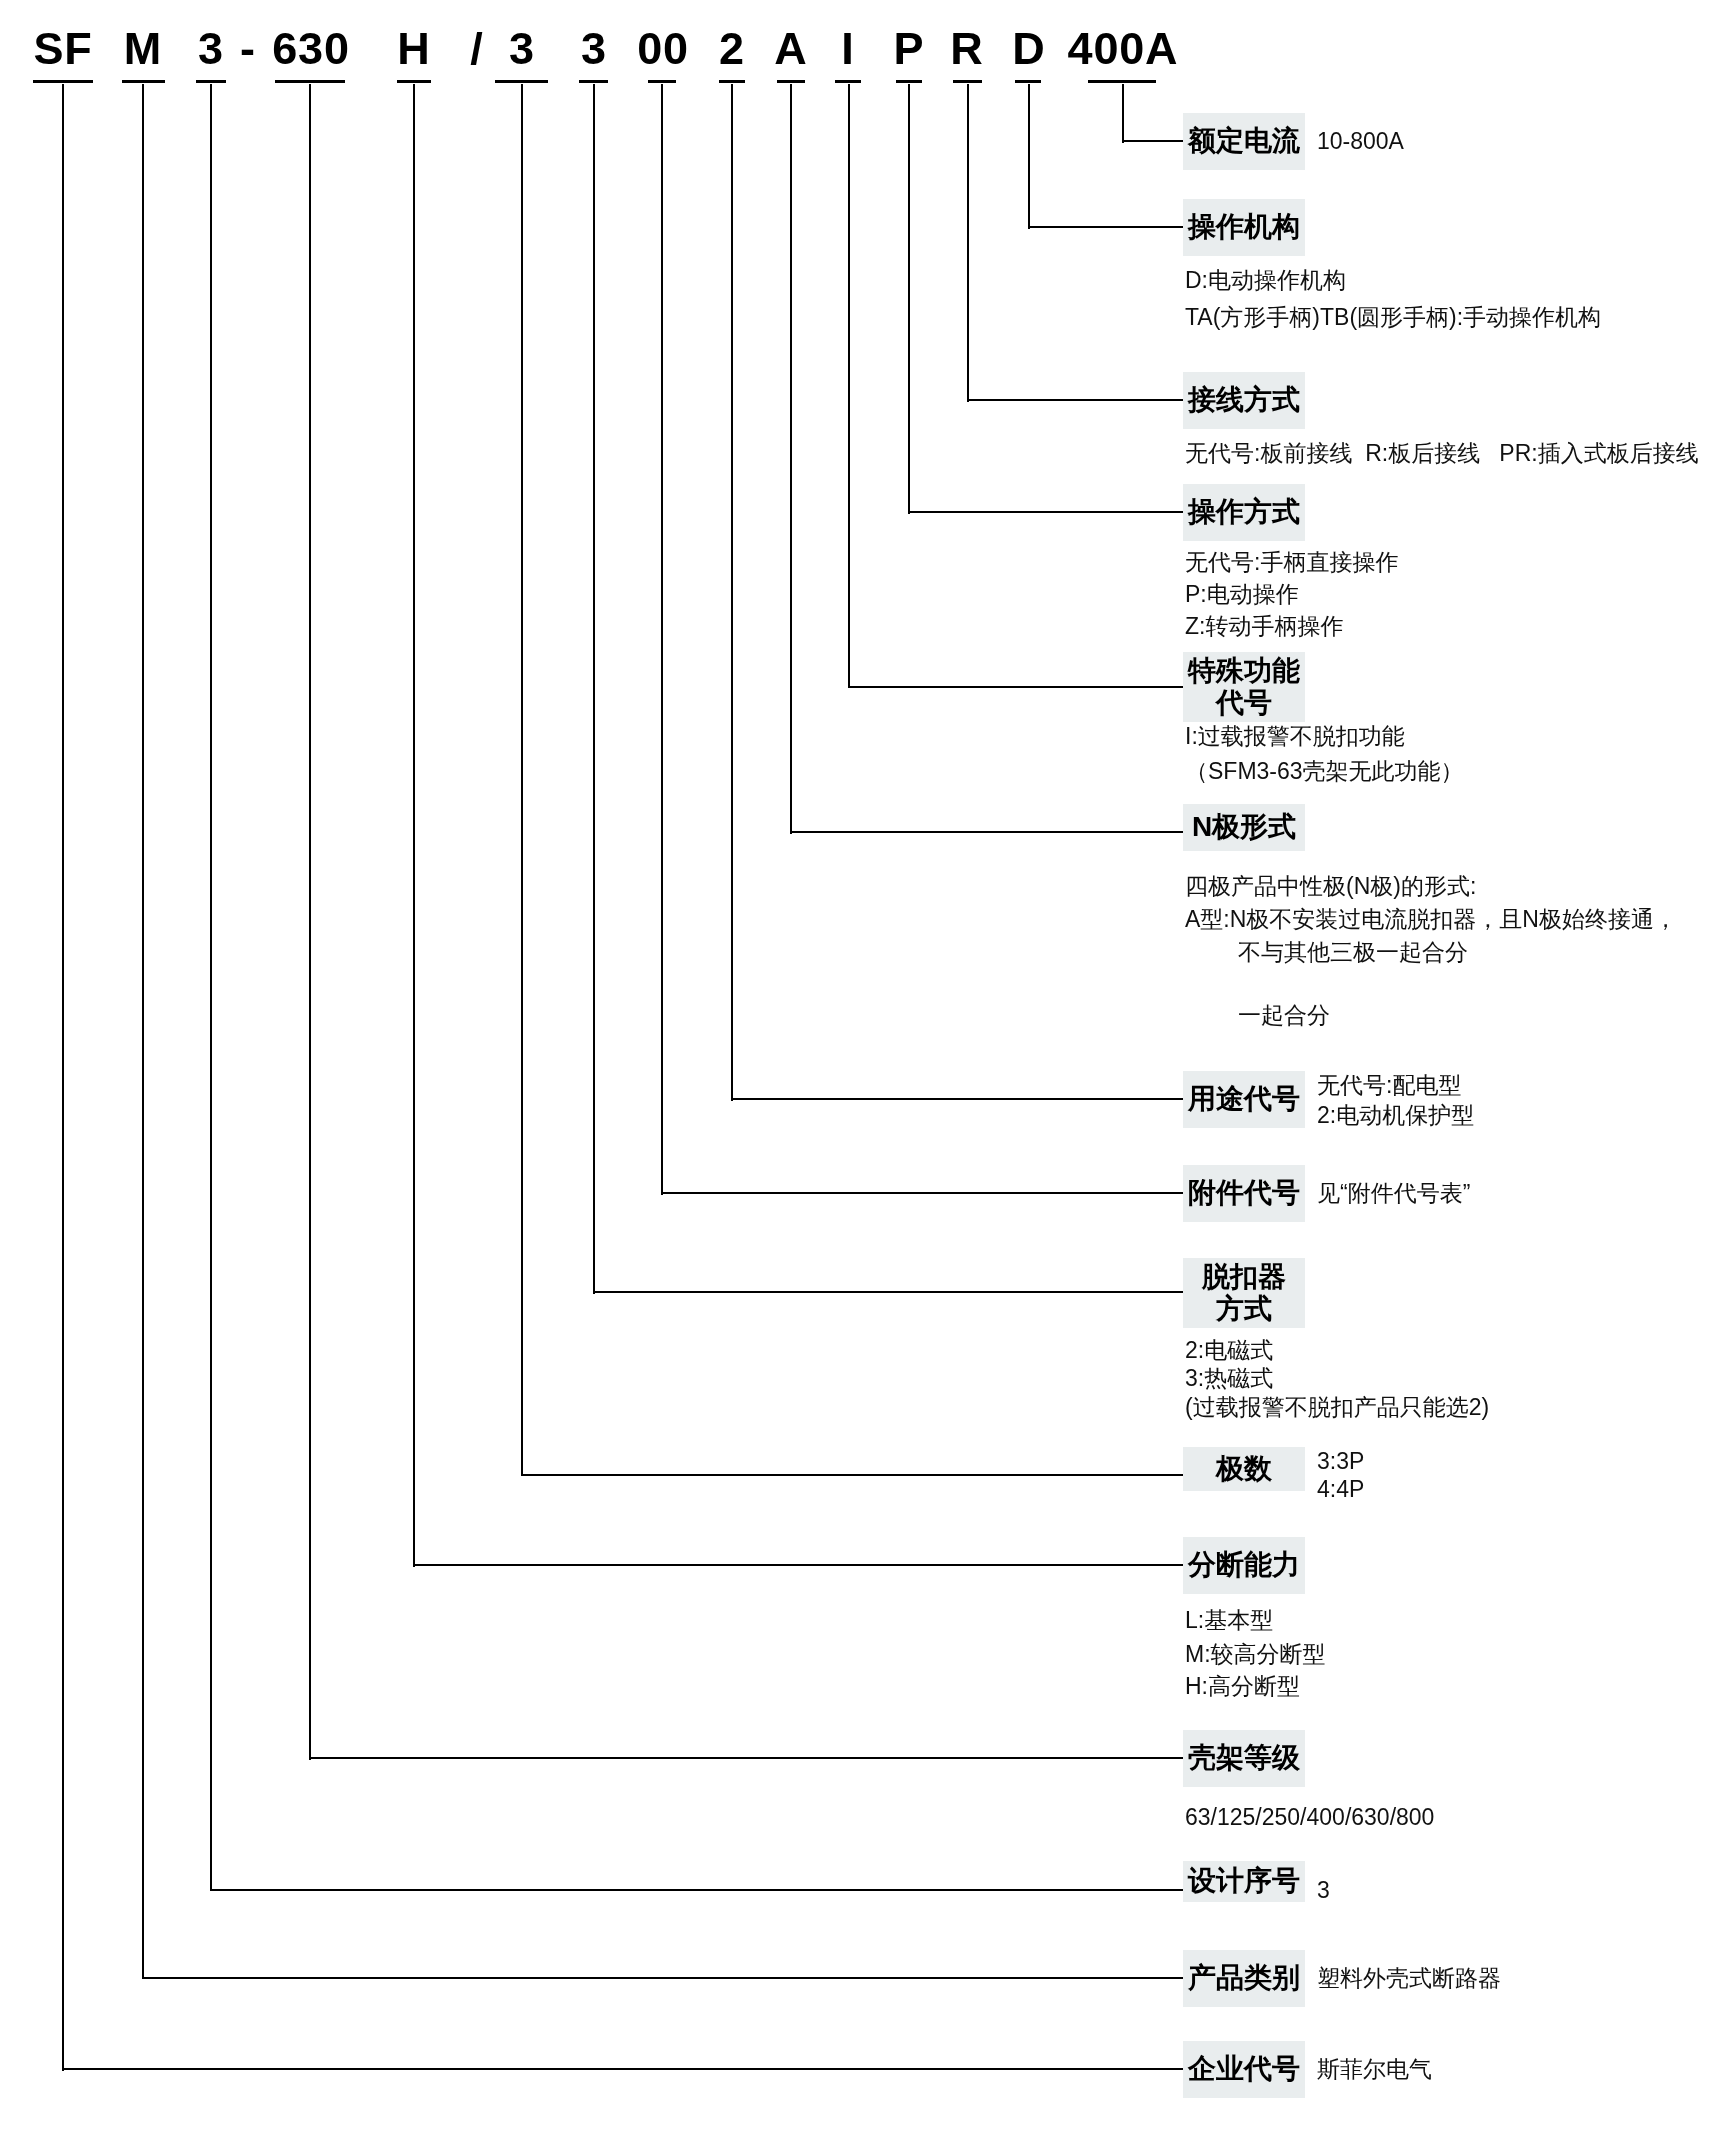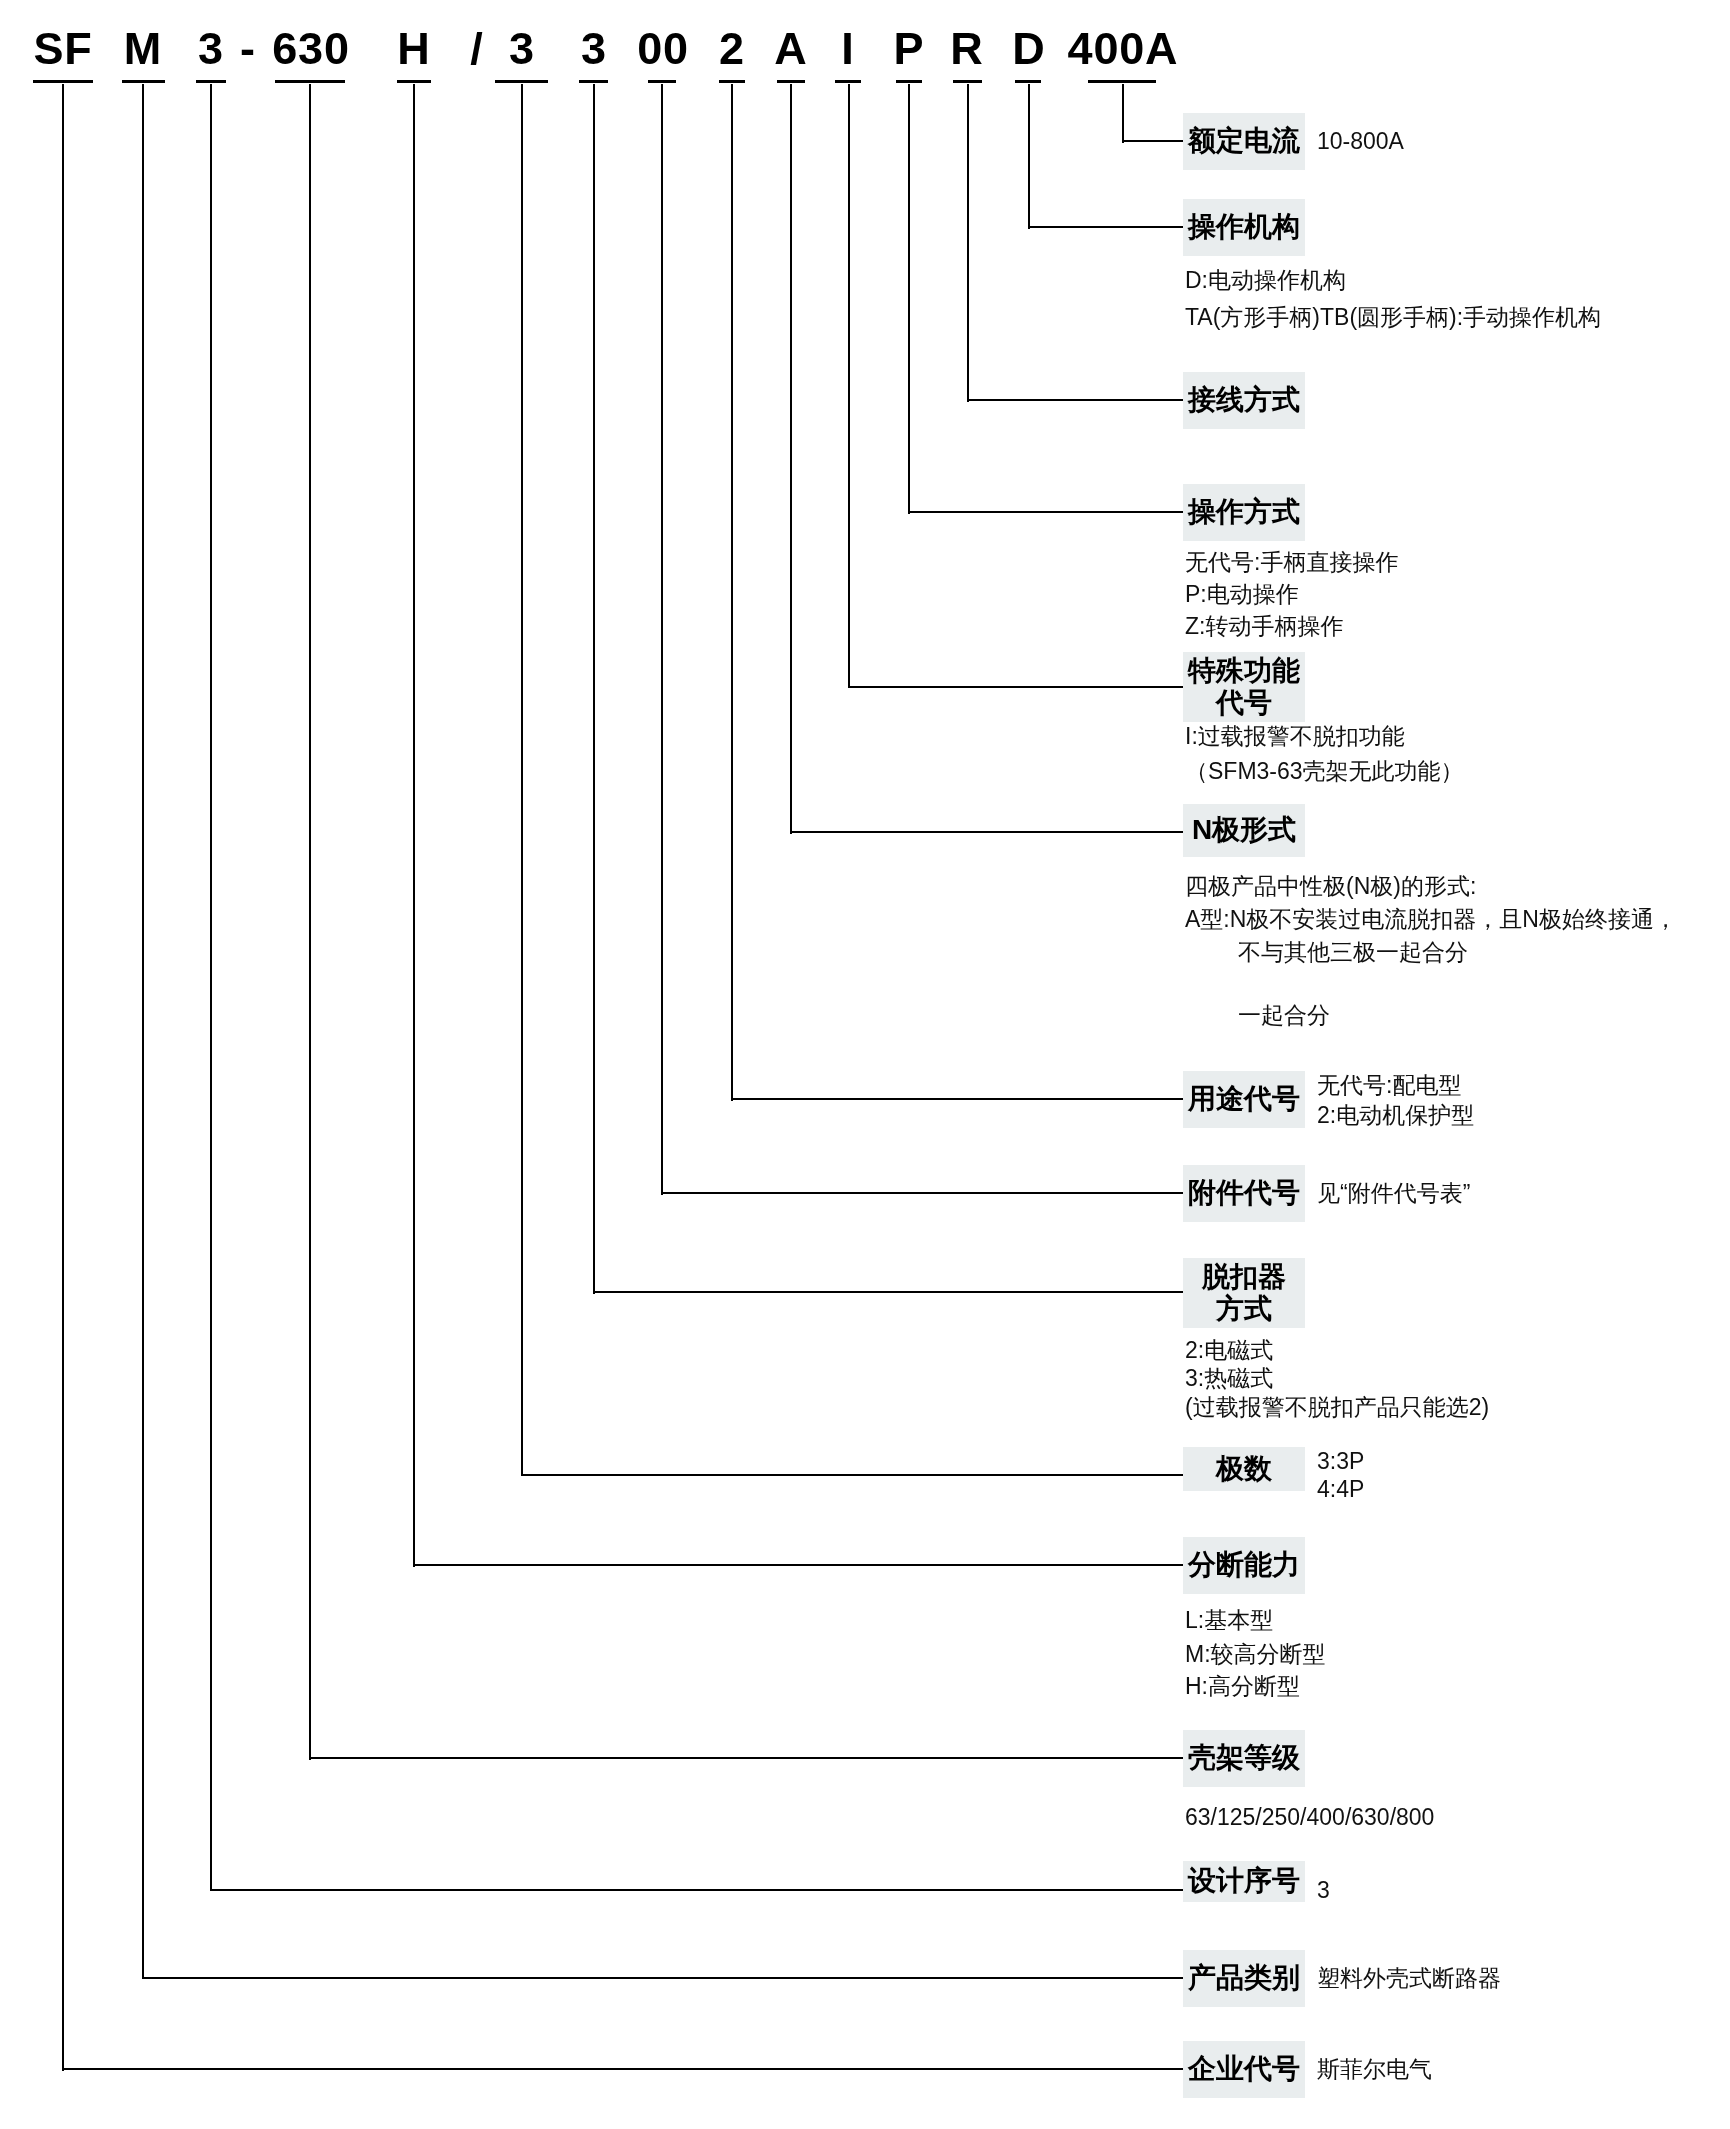--- a/index.html
+++ b/index.html
@@ -117,21 +117,21 @@
     <div class="vline" style="left: 731px; top: 84px; height: 1017px;"></div>
     <div class="hline" style="left: 731px; top: 1098px; width: 453px;"></div>
     <div class="lbox" style="top: 1071px; height: 57px;">
       <span class="lbox-line">用途代号</span>
     </div>
     <div class="note" style="left: 1317px; top: 1070px;">无代号:配电型</div>
     <div class="note" style="left: 1317px; top: 1100px;">2:电动机保护型</div>
     <div class="tick" style="left: 777px; width: 28px;"></div>
     <div class="vline" style="left: 790px; top: 84px; height: 750px;"></div>
     <div class="hline" style="left: 790px; top: 831px; width: 394px;"></div>
-    <div class="lbox" style="top: 804px; height: 53px;">
+    <div class="lbox" style="top: 804px; height: 47px;">
       <span class="lbox-line">N极形式</span>
     </div>
     <div class="note" style="left: 1185px; top: 871px;">四极产品中性极(N极)的形式:</div>
     <div class="note" style="left: 1185px; top: 904px;">A型:N极不安装过电流脱扣器，且N极始终接通，</div>
     <div class="note" style="left: 1238px; top: 937px;">不与其他三极一起合分</div>
     <div class="note" style="left: 1238px; top: 1000px;">一起合分</div>
     <div class="tick" style="left: 835px; width: 26px;"></div>
     <div class="vline" style="left: 848px; top: 84px; height: 604px;"></div>
     <div class="hline" style="left: 848px; top: 686px; width: 337px;"></div>
     <div class="lbox" style="top: 652px; height: 70px;">
@@ -148,20 +148,21 @@
     </div>
     <div class="note" style="left: 1185px; top: 547px;">无代号:手柄直接操作</div>
     <div class="note" style="left: 1185px; top: 579px;">P:电动操作</div>
     <div class="note" style="left: 1185px; top: 611px;">Z:转动手柄操作</div>
     <div class="tick" style="left: 953px; width: 29px;"></div>
     <div class="vline" style="left: 967px; top: 84px; height: 318px;"></div>
     <div class="hline" style="left: 967px; top: 399px; width: 217px;"></div>
     <div class="lbox" style="top: 372px; height: 57px;">
       <span class="lbox-line">接线方式</span>
     </div>
+    <div class="note" style="left: 1185px; top: 438px;">无代号:板前接线  R:板后接线   PR:插入式板后接线</div>
     <div class="tick" style="left: 1015px; width: 26px;"></div>
     <div class="vline" style="left: 1028px; top: 84px; height: 145px;"></div>
     <div class="hline" style="left: 1028px; top: 226px; width: 156px;"></div>
     <div class="lbox" style="top: 199px; height: 57px;">
       <span class="lbox-line">操作机构</span>
     </div>
     <div class="note" style="left: 1185px; top: 265px;">D:电动操作机构</div>
     <div class="note" style="left: 1185px; top: 302px;">TA(方形手柄)TB(圆形手柄):手动操作机构</div>
     <div class="tick" style="left: 1088px; width: 68px;"></div>
     <div class="vline" style="left: 1122px; top: 84px; height: 59px;"></div>

